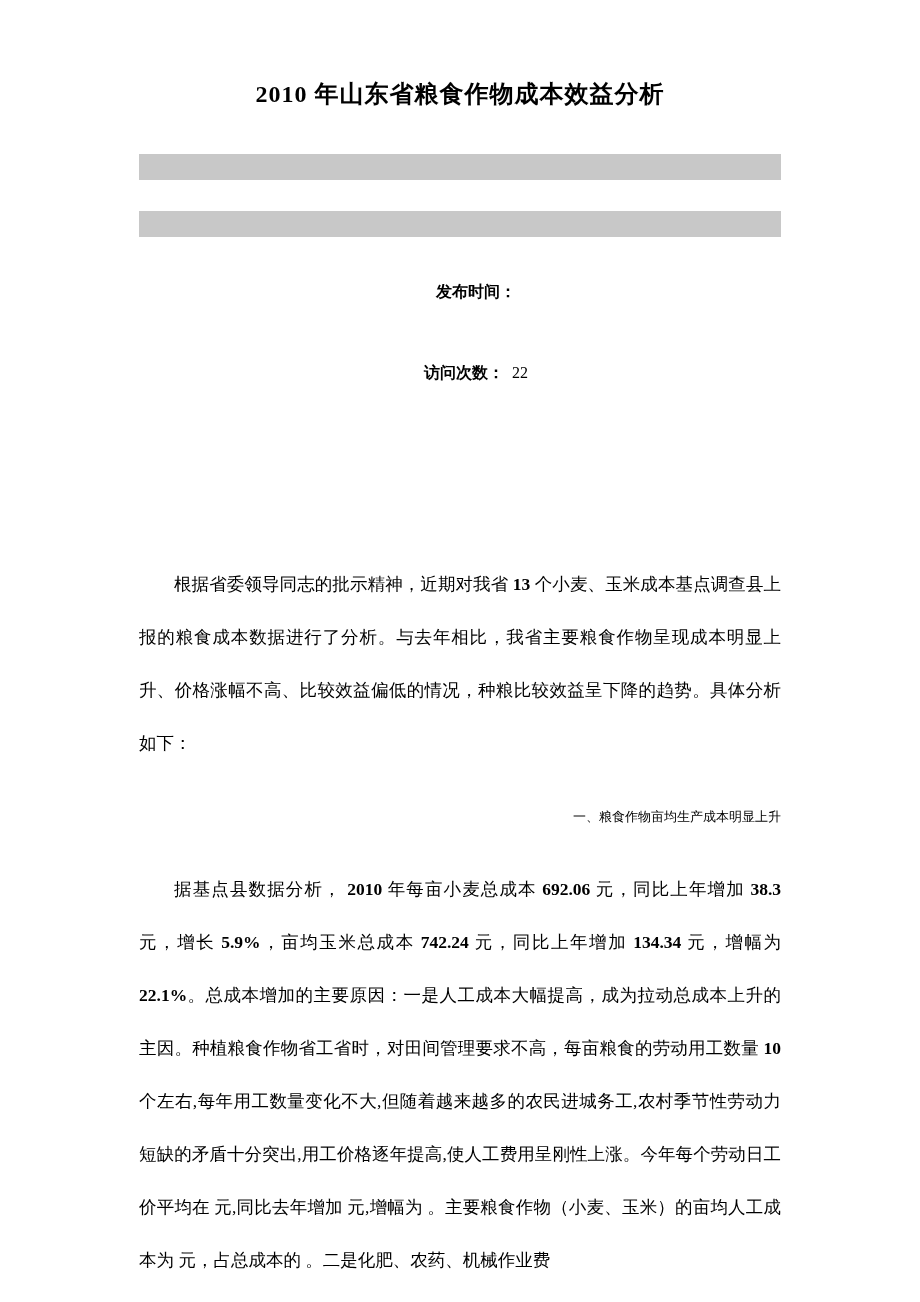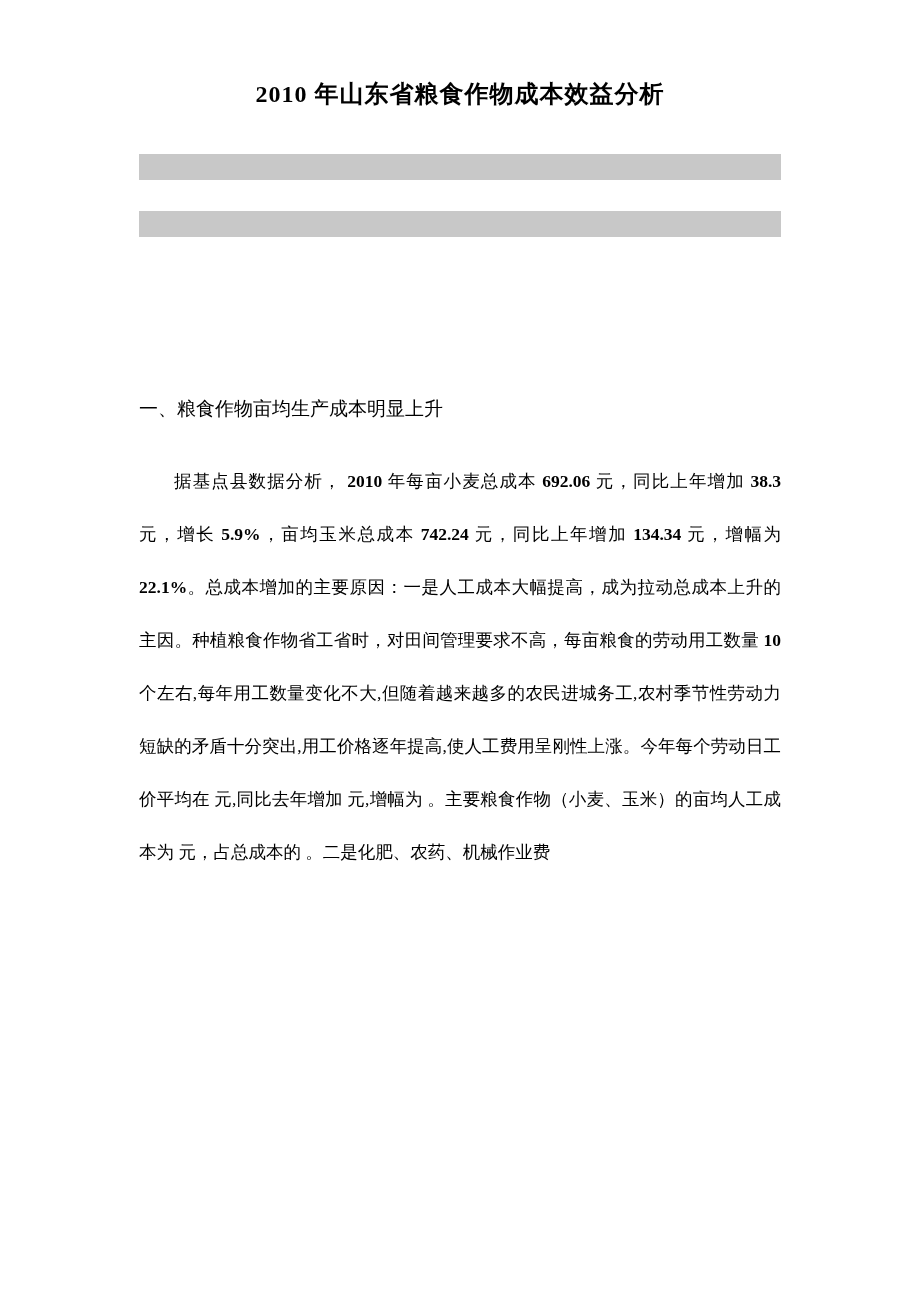--- a/index.html
+++ b/index.html
@@ -54,45 +54,52 @@
     line-height: 53px;
     text-align: justify;
     text-justify: inter-ideograph;
   }
   .body-paragraph {
     margin: 0;
     text-indent: 2em;
   }
   .section-heading {
     margin: 20px 0 0 0;
-    text-align: left;
+    text-align: right;
     font-weight: normal;
-    font-size: 19px;
+    font-size: 13px;
     line-height: 53px;
   }
   .para-2 { margin-top: 20px; }
   .body-block b { font-weight: bold; }
 </style>
 </head>
 <body>
 
 <div class="page">
 
   <h1 class="doc-title">2010 年山东省粮食作物成本效益分析</h1>
 
   <div class="content-col">
 
     <div class="gray-bar bar-1"></div>
     <div class="gray-bar bar-2"></div>
 
     <div class="meta-block">
+      <div class="meta-line">
+        <span class="meta-label">发布时间：</span>
+      </div>
+      <div class="meta-line">
+        <span class="meta-label">访问次数：</span><span>&nbsp;&nbsp;</span><span>22</span>
+      </div>
     </div>
 
     <div class="body-block">
 
+      <p class="body-paragraph">根据省委领导同志的批示精神，近期对我省 <b>13</b> 个小麦、玉米成本基点调查县上报的粮食成本数据进行了分析。与去年相比，我省主要粮食作物呈现成本明显上升、价格涨幅不高、比较效益偏低的情况，种粮比较效益呈下降的趋势。具体分析如下：</p>
 
       <h2 class="section-heading">一、粮食作物亩均生产成本明显上升</h2>
 
       <p class="body-paragraph para-2">据基点县数据分析， <b>2010</b> 年每亩小麦总成本 <b>692.06</b> 元，同比上年增加 <b>38.3</b> 元，增长 <b>5.9%</b>，亩均玉米总成本 <b>742.24</b> 元，同比上年增加 <b>134.34</b> 元，增幅为 <b>22.1%</b>。总成本增加的主要原因：一是人工成本大幅提高，成为拉动总成本上升的主因。种植粮食作物省工省时，对田间管理要求不高，每亩粮食的劳动用工数量 <b>10</b> 个左右,每年用工数量变化不大,但随着越来越多的农民进城务工,农村季节性劳动力短缺的矛盾十分突出,用工价格逐年提高,使人工费用呈刚性上涨。今年每个劳动日工价平均在  元,同比去年增加  元,增幅为 。主要粮食作物（小麦、玉米）的亩均人工成本为  元，占总成本的 。二是化肥、农药、机械作业费</p>
 
     </div>
 
   </div>
 
 </div>

